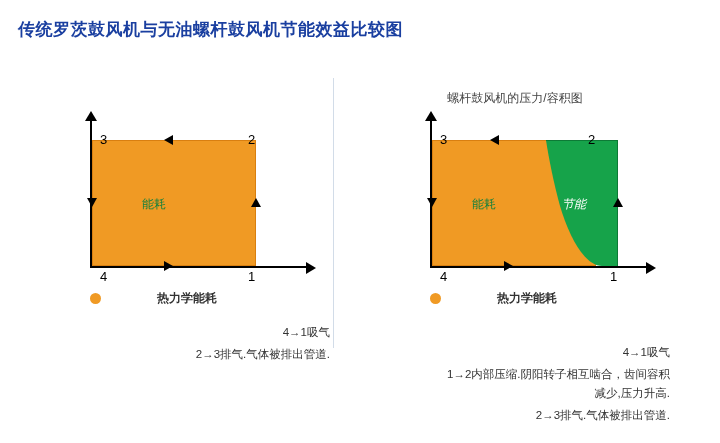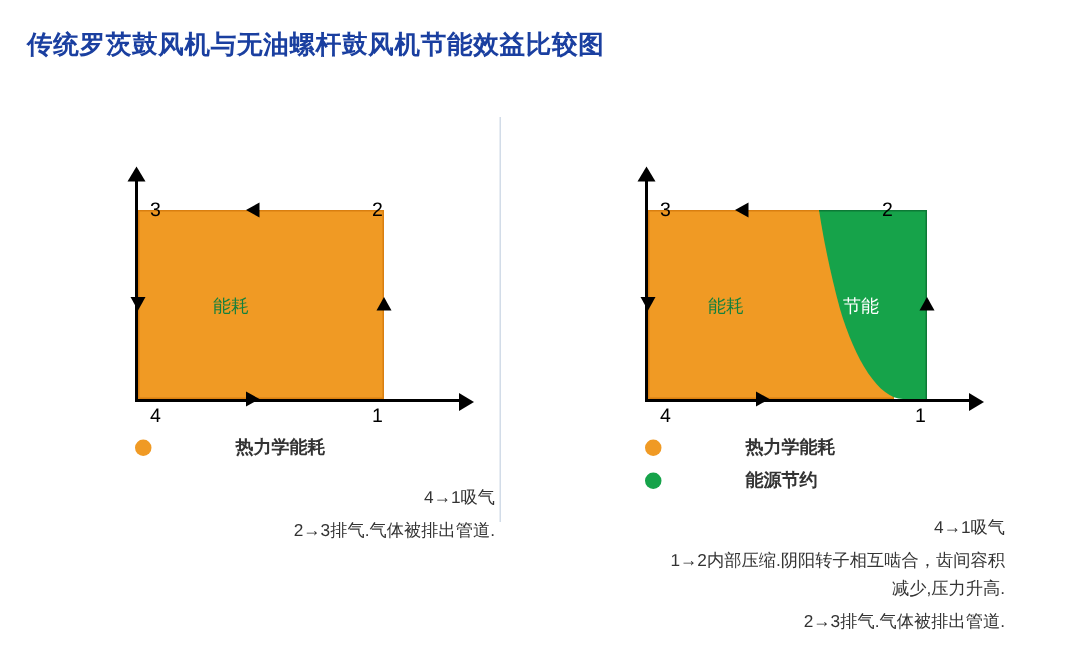--- a/index.html
+++ b/index.html
@@ -110,21 +110,21 @@
     border: 1px solid #d97f10;
     box-sizing: border-box;
   }
   .box-label {
     position: absolute;
     font-size: 12px;
     color: #15803d;
   }
   .label-energy-l { left: 132px; top: 82px; }
   .label-energy-r { left: 122px; top: 82px; }
-  .label-save { left: 212px; top: 82px; color: #ffffff; }
+  .label-save { left: 212px; top: 82px; color: #ffffff; font-style: italic; }
 
   .green-region {
     position: absolute;
     left: 196px;
     top: 26px;
     width: 72px;
     height: 126px;
     background: #16a34a;
     border-top: 1px solid #0d7a36;
     border-right: 1px solid #0d7a36;
@@ -241,20 +241,21 @@
       </div>
     </div>
 
     <div class="notes" style="top:245px;">
       <div class="note-line">4→1吸气</div>
       <div class="note-line">2→3排气.气体被排出管道.</div>
     </div>
   </div>
 
   <div class="panel panel-right">
+    <div class="panel-title">螺杆鼓风机的压力/容积图</div>
 
     <div class="diagram">
       <div class="axis-v"></div>
       <div class="axis-v-arrow"></div>
       <div class="axis-h"></div>
       <div class="axis-h-arrow"></div>
 
       <div class="box"></div>
       <div class="green-region"></div>
       <div class="box-label label-energy-r">能耗</div>
@@ -269,24 +270,20 @@
       <div class="corner-num num-2">2</div>
       <div class="corner-num num-4">4</div>
       <div class="corner-num num-1" style="left:260px;">1</div>
     </div>
 
     <div class="legend" style="top:212px;">
       <div class="legend-row">
         <span class="legend-dot dot-orange"></span>
         <span class="legend-text">热力学能耗</span>
       </div>
-      <div class="legend-row">
-        <span class="legend-dot dot-green"></span>
-        <span class="legend-text">能源节约</span>
-      </div>
     </div>
 
     <div class="notes" style="top:265px;">
       <div class="note-line">4→1吸气</div>
       <div class="note-line">1→2内部压缩.阴阳转子相互啮合，齿间容积减少,压力升高.</div>
       <div class="note-line">2→3排气.气体被排出管道.</div>
     </div>
   </div>
 
 </div>

